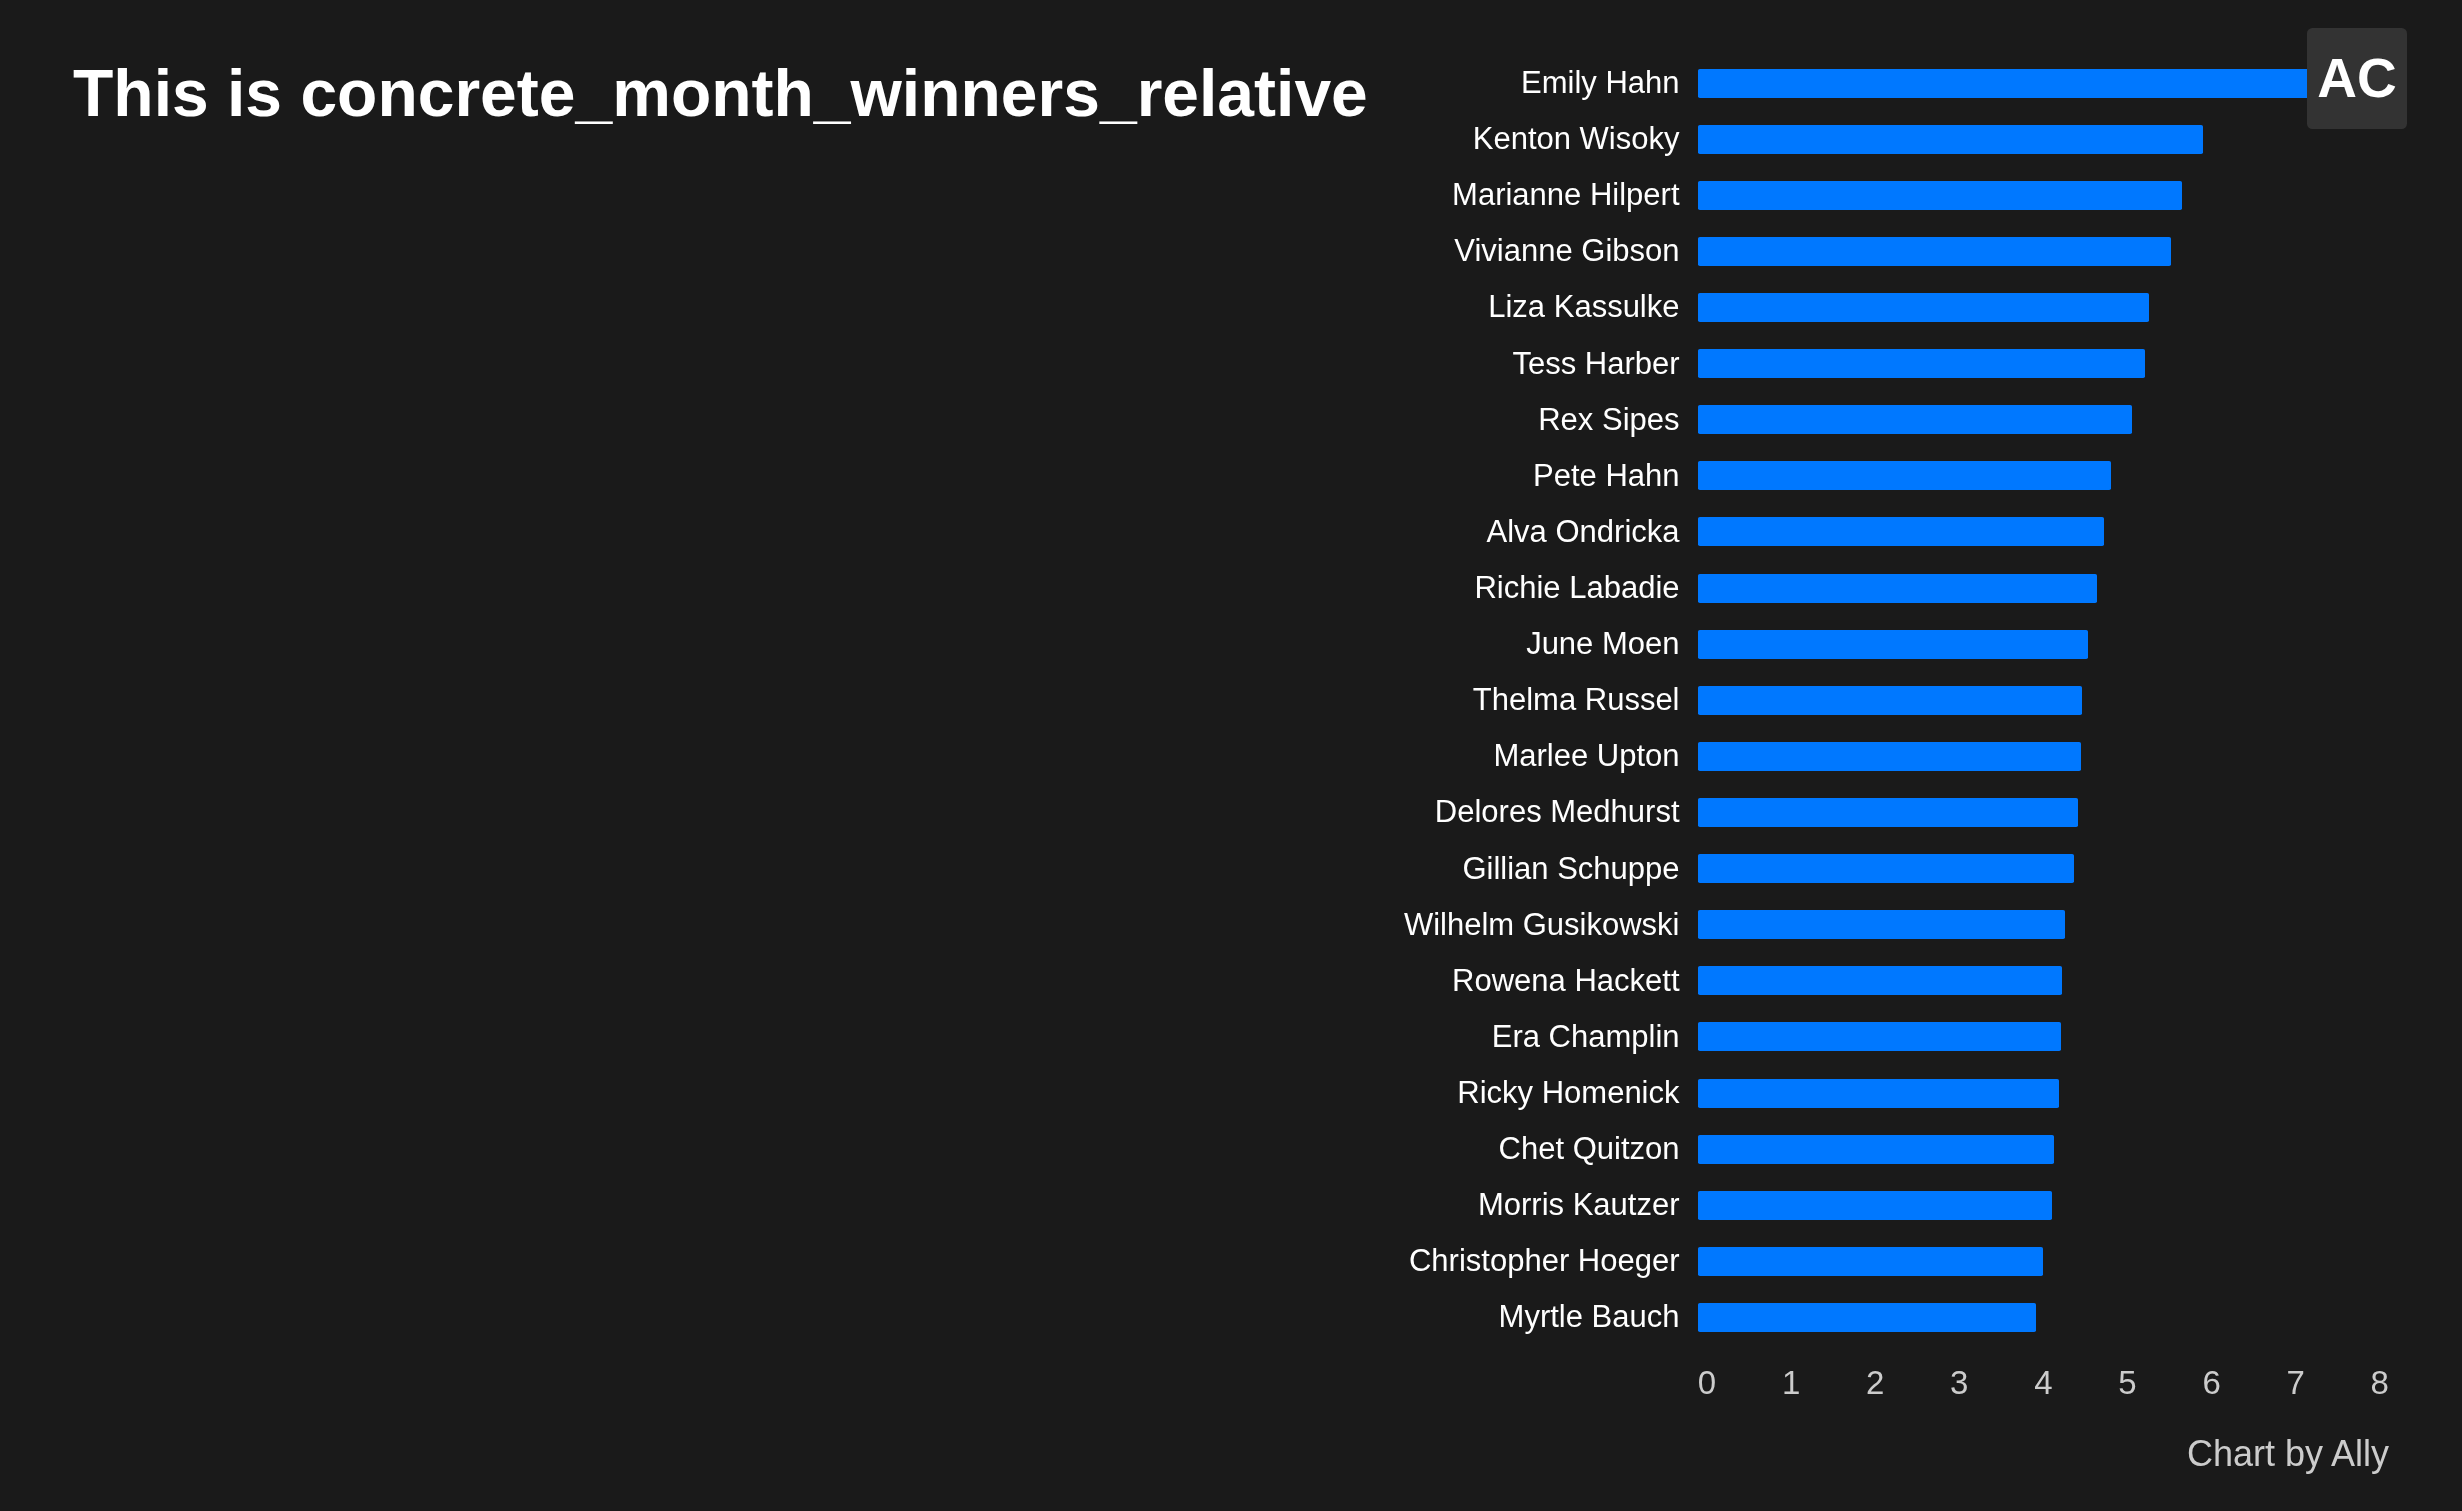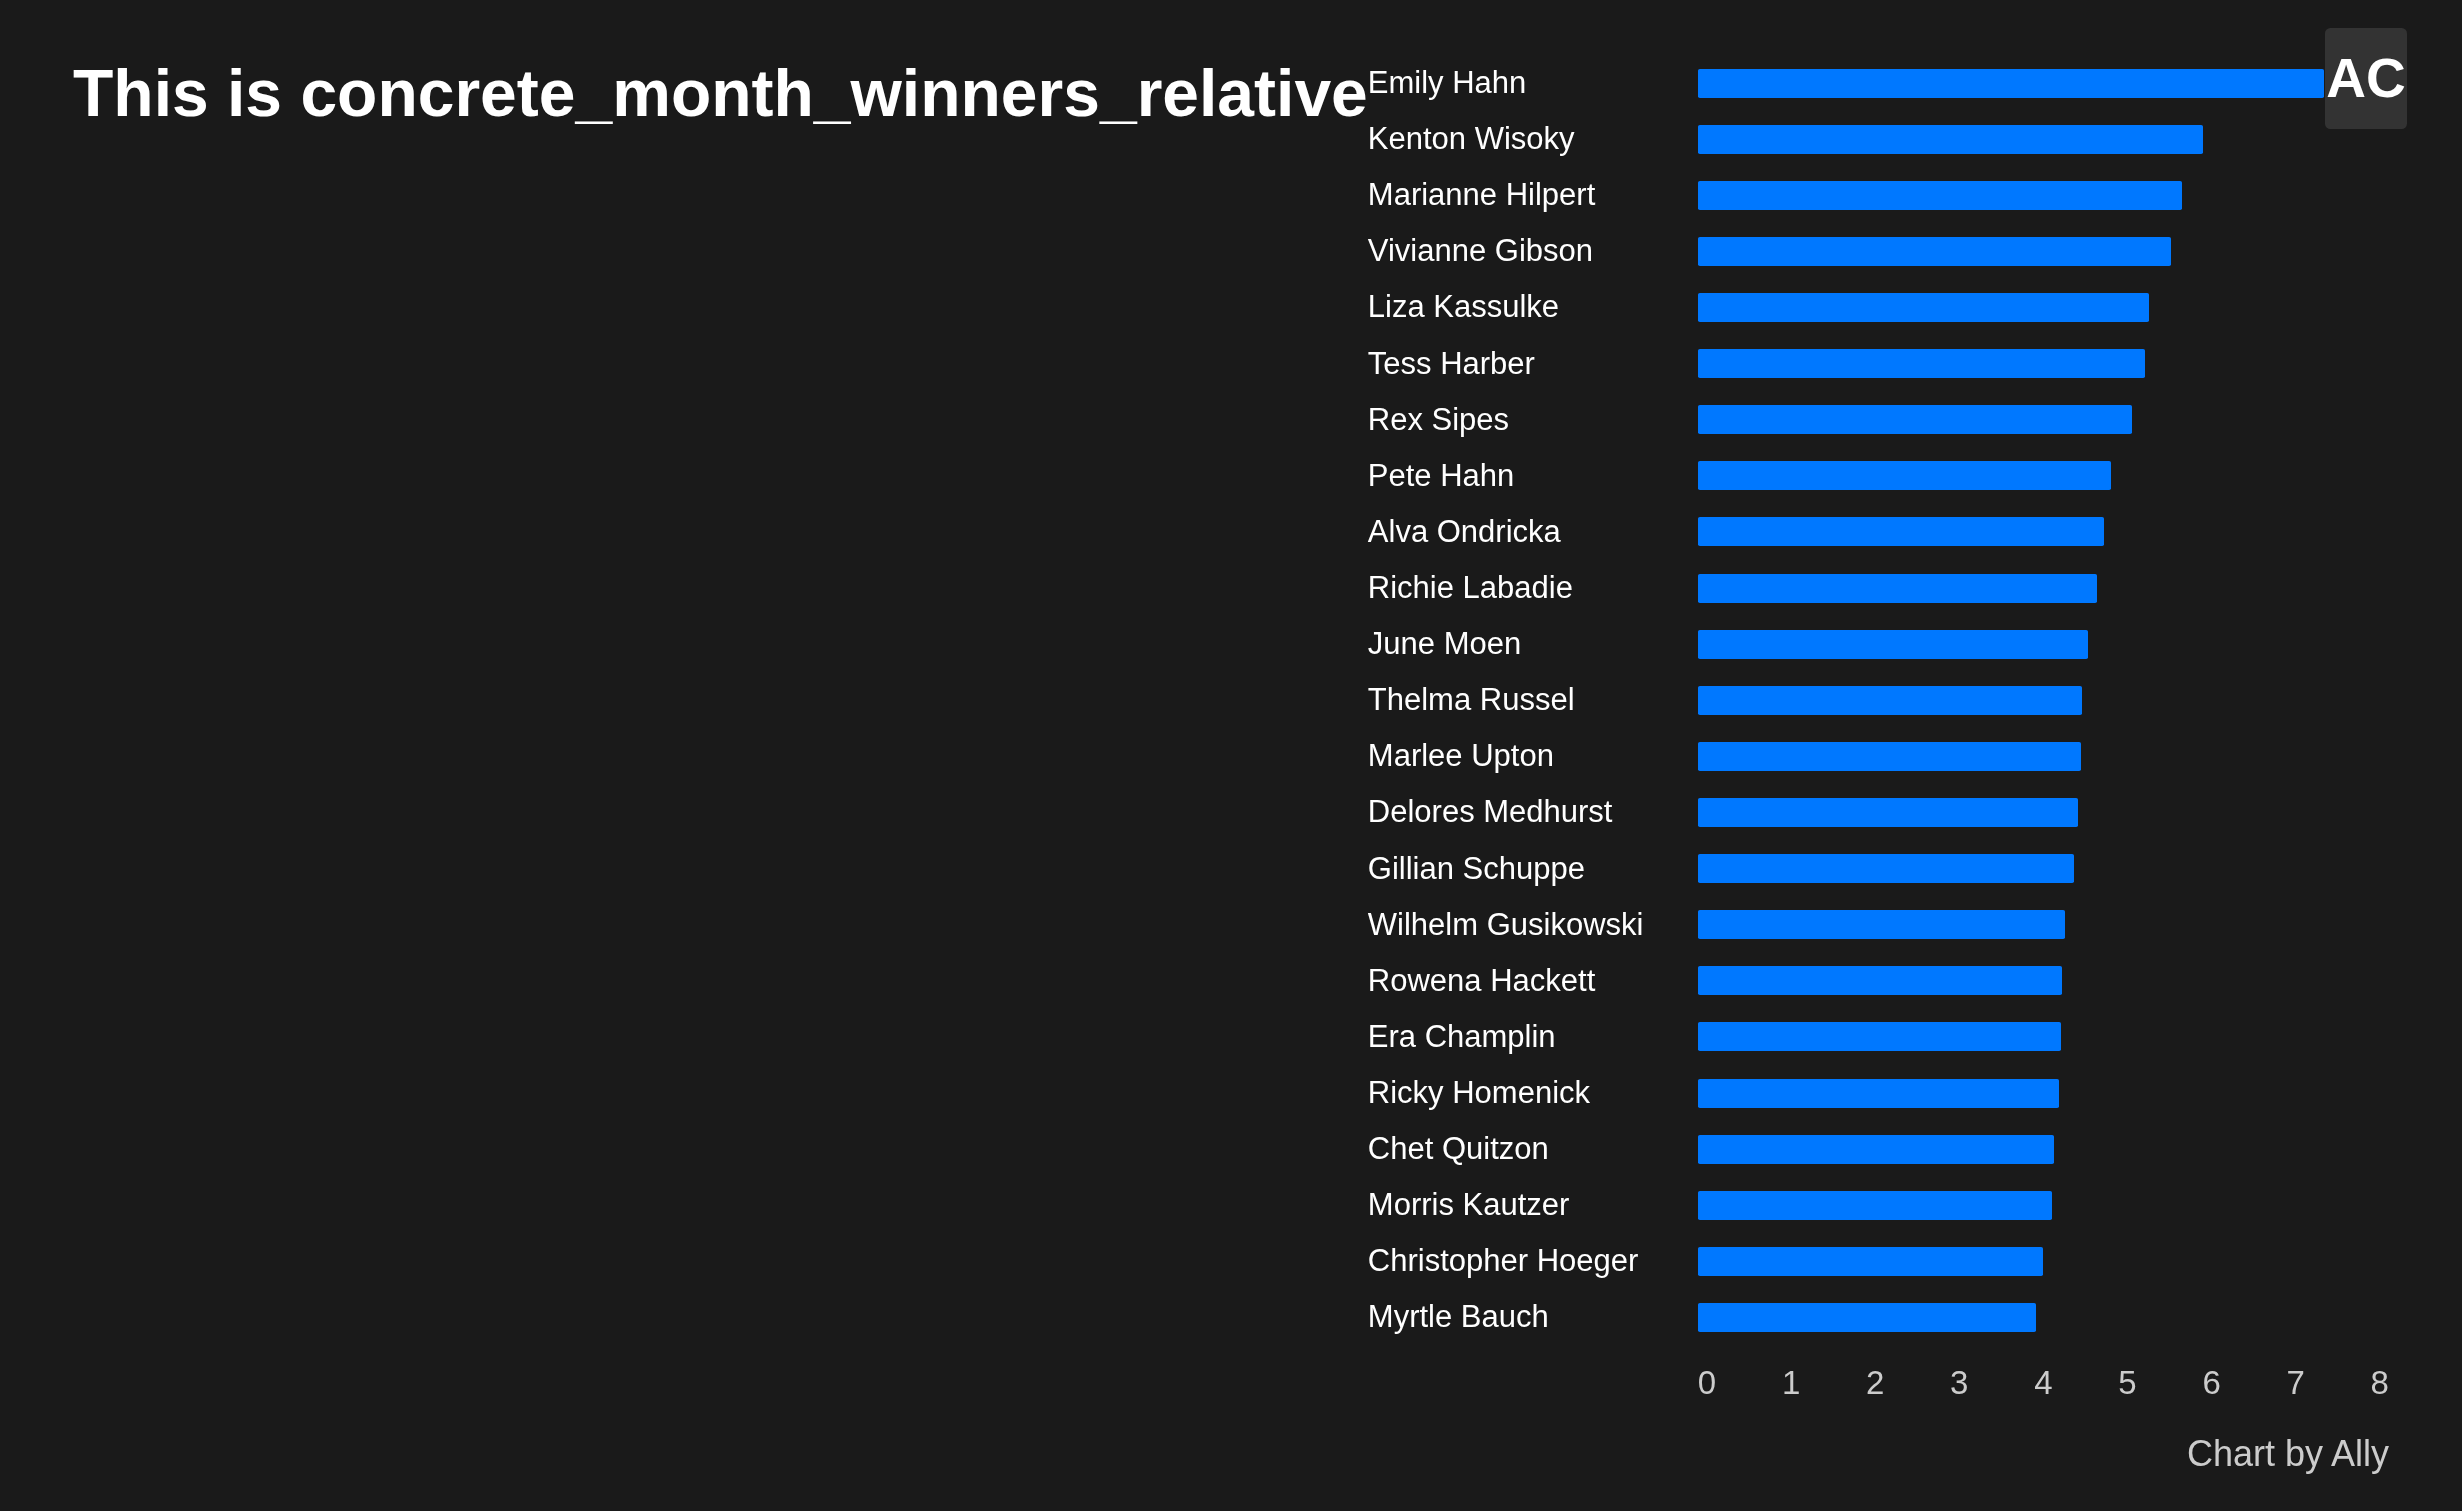--- a/index.html
+++ b/index.html
@@ -46,20 +46,21 @@
     }
 
     .bar-row {
       display: flex;
       align-items: center;
       height: 37px;
     }
 
     .bar-label {
       width: 330px;
+      text-align: right;
       padding-right: 18.3px;
       font-size: 31px;
       color: #ffffff;
       flex-shrink: 0;
       white-space: nowrap;
     }
 
     .bar-track {
       flex: 1;
       height: 29px;
@@ -91,21 +92,21 @@
       bottom: 37px;
       right: 73px;
       font-size: 36px;
       color: #cccccc;
     }
 
     .ac-badge {
       position: absolute;
       top: 27.5px;
       right: 55px;
-      width: 82px;
+      width: 100px;
       height: 101px;
       background-color: #333333;
       display: flex;
       align-items: center;
       justify-content: center;
       font-size: 55px;
       font-weight: 700;
       color: #ffffff;
       border-radius: 5.5px;
     }

